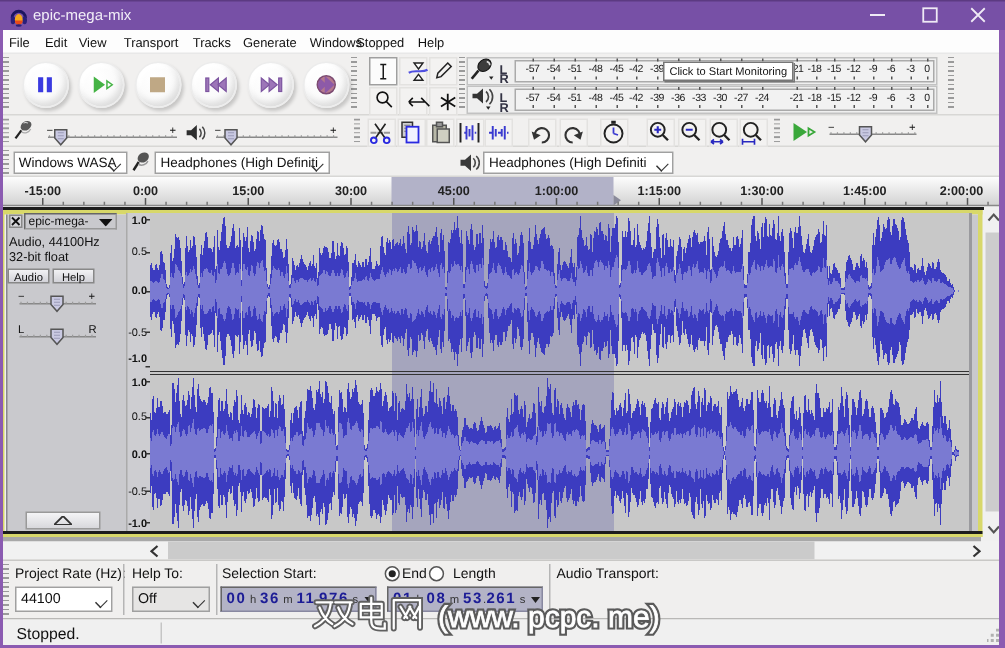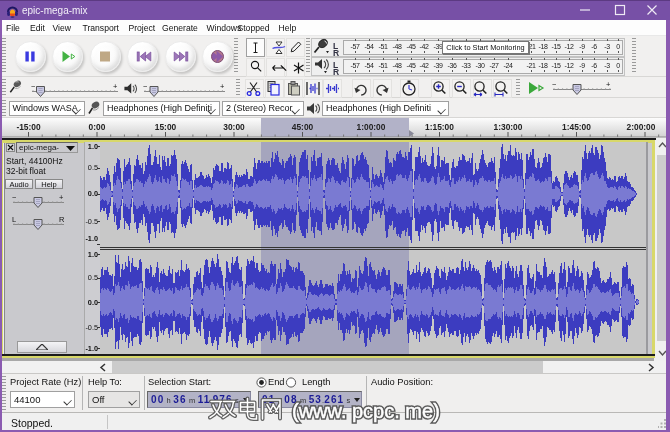--- a/index.html
+++ b/index.html
@@ -38,21 +38,21 @@
 <svg class="abs" style="left:575px;top:0" width="93" height="20" viewBox="0 0 93 20">
 <line x1="5" y1="10" x2="15" y2="10" stroke="#efeaf5" stroke-width="1.2"></line>
 <rect x="40.5" y="5.5" width="9" height="9" fill="none" stroke="#efeaf5" stroke-width="1.2"></rect>
 <path d="M72.5 5.5 L81.5 14.5 M81.5 5.5 L72.5 14.5" stroke="#efeaf5" stroke-width="1.2"></path>
 </svg>
 <div class="abs" id="menubar"></div>
 <div class="mi" style="left:6px">File</div>
 <div class="mi" style="left:30px">Edit</div>
 <div class="mi" style="left:52.5px">View</div>
 <div class="mi" style="left:82.5px">Transport</div>
-<div class="mi" style="left:128.5px">Project</div>
+<div class="mi" style="left:128.5px">Tracks</div>
 <div class="mi" style="left:162px">Generate</div>
 <div class="mi" style="left:206.5px">Windows</div>
 <div class="mi" style="left:237.5px">Stopped</div>
 <div class="mi" style="left:278.5px">Help</div>
 <div class="abs" id="tb"></div>
 <div class="abs" style="left:0;top:76px;width:668px;height:1px;background:#d8d7d5"></div>
 <div class="abs" style="left:0;top:97px;width:668px;height:1px;background:#d8d7d5"></div>
 <div class="grip" style="left:2px;top:38px;height:36px"></div>
 <div class="grip" style="left:234px;top:38px;height:36px"></div>
 <div class="grip" style="left:306px;top:38px;height:36px"></div>
@@ -379,21 +379,20 @@
     </svg>
 <div class="abs" style="left:0;top:98px;width:668px;height:20px;background:#f1f0ef;border-bottom:1px solid #d8d7d5"></div>
 <div class="grip" style="left:2px;top:100px;height:16px"></div>
 <div class="combo" style="left:8.5px;top:101px;width:76px;padding-right:12px">Windows WASA<div class="chev"></div></div>
 <svg class="abs" style="left:87px;top:100px" width="15" height="16" viewBox="0 0 15 16">
       <ellipse cx="8.5" cy="5" rx="4" ry="3.1" fill="#555" transform="rotate(-33 8.5 5)"></ellipse>
       <path d="M5.5 8 L2 13.5" stroke="#222" stroke-width="1.6"></path>
       <path d="M11.6 7.4 a4.6 4.6 0 0 1 -6.4 2.1" fill="none" stroke="#999" stroke-width="1"></path>
     </svg>
 <div class="combo" style="left:103px;top:101px;width:116.5px;padding-right:12px">Headphones (High Definiti<div class="chev"></div></div>
-<div class="combo" style="left:222px;top:101px;width:81.5px;padding-right:12px">2 (Stereo) Recor<div class="chev"></div></div>
 <svg class="abs" style="left:306px;top:101px" width="14" height="15" viewBox="0 0 14 15">
       <path d="M1 5.5 h3 l4 -3.5 v11 l-4 -3.5 h-3 Z" fill="#3a3a3a"></path>
       <path d="M9.5 4.5 a4 4 0 0 1 0 6 M11.5 3 a6 6 0 0 1 0 9" fill="none" stroke="#4a4a4a" stroke-width="1.1"></path>
     </svg>
 <div class="combo" style="left:322px;top:101px;width:127px;padding-right:12px">Headphones (High Definiti<div class="chev"></div></div>
 <div class="abs" style="left:0;top:118px;width:670px;height:20px">
       <svg width="670" height="20" style="position:absolute;left:0;top:0">
         <defs>
           <linearGradient id="rg" x1="0" y1="0" x2="0" y2="1">
             <stop offset="0" stop-color="#fdfdfd"></stop>
@@ -473,21 +472,21 @@
 <div class="abs" style="left:1px;top:355.5px;width:654px;height:2.5px;background:#d8d86a"></div>
 <div class="abs" style="left:99px;top:142px;width:1px;height:212px;background:#555"></div>
 <div class="abs" style="left:6px;top:143px;width:9px;height:9px;border:1px solid #888;background:#d6d6da"></div>
 <svg class="abs" style="left:6px;top:143px" width="9" height="9" viewBox="0 0 9 9">
       <path d="M2 2 L7 7 M7 2 L2 7" stroke="#111" stroke-width="1.2"></path>
     </svg>
 <div class="abs" style="left:16px;top:142px;width:62px;height:11px;border:1px solid #999;border-top-color:#666;border-left-color:#666;background:#c9c9cd;font-size:8px;line-height:10px;padding-left:2px;color:#111">epic-mega-</div>
 <svg class="abs" style="left:66px;top:146px" width="9" height="5" viewBox="0 0 9 5">
       <path d="M0 0 h9 l-4.5 5 Z" fill="#111"></path>
     </svg>
-<div class="abs" style="left:6px;top:156px;font-size:8.5px;color:#111">Start, 44100Hz</div>
+<div class="abs" style="left:6px;top:156px;font-size:8.5px;color:#111">Audio, 44100Hz</div>
 <div class="abs" style="left:6px;top:166px;font-size:8.5px;color:#111">32-bit float</div>
 <div class="abs" style="left:5px;top:179px;width:28px;height:10px;border:1px solid #888;background:linear-gradient(#f2f2f4,#d2d2d8);font-size:7.5px;text-align:center;line-height:9px;color:#111">Audio</div>
 <div class="abs" style="left:35px;top:179px;width:28px;height:10px;border:1px solid #888;background:linear-gradient(#f2f2f4,#d2d2d8);font-size:7.5px;text-align:center;line-height:9px;color:#111">Help</div>
 <svg class="abs" style="left:12px;top:192.5px" width="53" height="16" viewBox="0 0 53 16">
       <text x="0" y="7" font-size="7.5" fill="#111" font-family="Liberation Sans">−</text>
       <text x="47" y="7" font-size="7.5" fill="#111" font-family="Liberation Sans">+</text>
       <line x1="1" y1="9.5" x2="52" y2="9.5" stroke="#888" stroke-width="1"></line>
       <path d="M2.0 8.1 V9.7M6.3 8.1 V9.7M10.6 8.1 V9.7M14.9 8.1 V9.7M19.2 8.1 V9.7M23.5 8.1 V9.7M27.8 8.1 V9.7M32.1 8.1 V9.7M36.4 8.1 V9.7M40.7 8.1 V9.7M45.0 8.1 V9.7M49.3 8.1 V9.7" stroke="#999" stroke-width="0.8" fill="none"></path>
       <g transform="translate(21.5,4.0)">
         <path d="M0.5 0.5 h8 v5.5 l-4 4.5 l-4 -4.5 Z" fill="#c9c9e2" stroke="#555" stroke-width="1"></path>
@@ -571,21 +570,21 @@
 <div class="tc" style="left:147px;top:391px"><span style="padding-left:3px">00</span><i> h </i>36<i> m </i>11<i>.</i>976<i> s</i><div class="dd"></div></div>
 <svg class="abs" style="left:256px;top:377px" width="90" height="11" viewBox="0 0 90 11">
 <circle cx="5.5" cy="5.5" r="4.6" fill="#fff" stroke="#555"></circle>
       <circle cx="5.5" cy="5.5" r="2.4" fill="#222"></circle>
 <circle cx="35" cy="5.5" r="4.6" fill="#fff" stroke="#555"></circle>
 </svg>
 <div class="lbl" style="left:268px;top:377px">End</div>
 <div class="lbl" style="left:302px;top:377px">Length</div>
 <div class="tc" style="left:258px;top:391px"><span style="padding-left:3px">01</span><i> h </i>08<i> m </i>53<i>.</i>261<i> s</i><div class="dd"></div></div>
 <div class="sep" style="left:366px;top:376px;height:34px"></div>
-<div class="lbl" style="left:371px;top:377px">Audio Position:</div>
+<div class="lbl" style="left:371px;top:377px">Audio Transport:</div>
 <div class="abs" style="left:0;top:413px;width:668px;height:18px;background:#f0f0f0"></div>
 <div class="abs lbl" style="left:11px;top:417px;font-size:10.5px">Stopped.</div>
 <div class="sep" style="left:107px;top:415px;height:14px;background:#c5c5c5"></div>
 <svg class="abs" style="left:658px;top:419px" width="9" height="9" viewBox="0 0 9 9">
       <g fill="#b0b0b0">
         <rect x="6" y="0" width="2" height="2"></rect>
         <rect x="6" y="3.5" width="2" height="2"></rect>
         <rect x="6" y="7" width="2" height="2"></rect>
         <rect x="2.5" y="3.5" width="2" height="2"></rect>
         <rect x="2.5" y="7" width="2" height="2"></rect>

